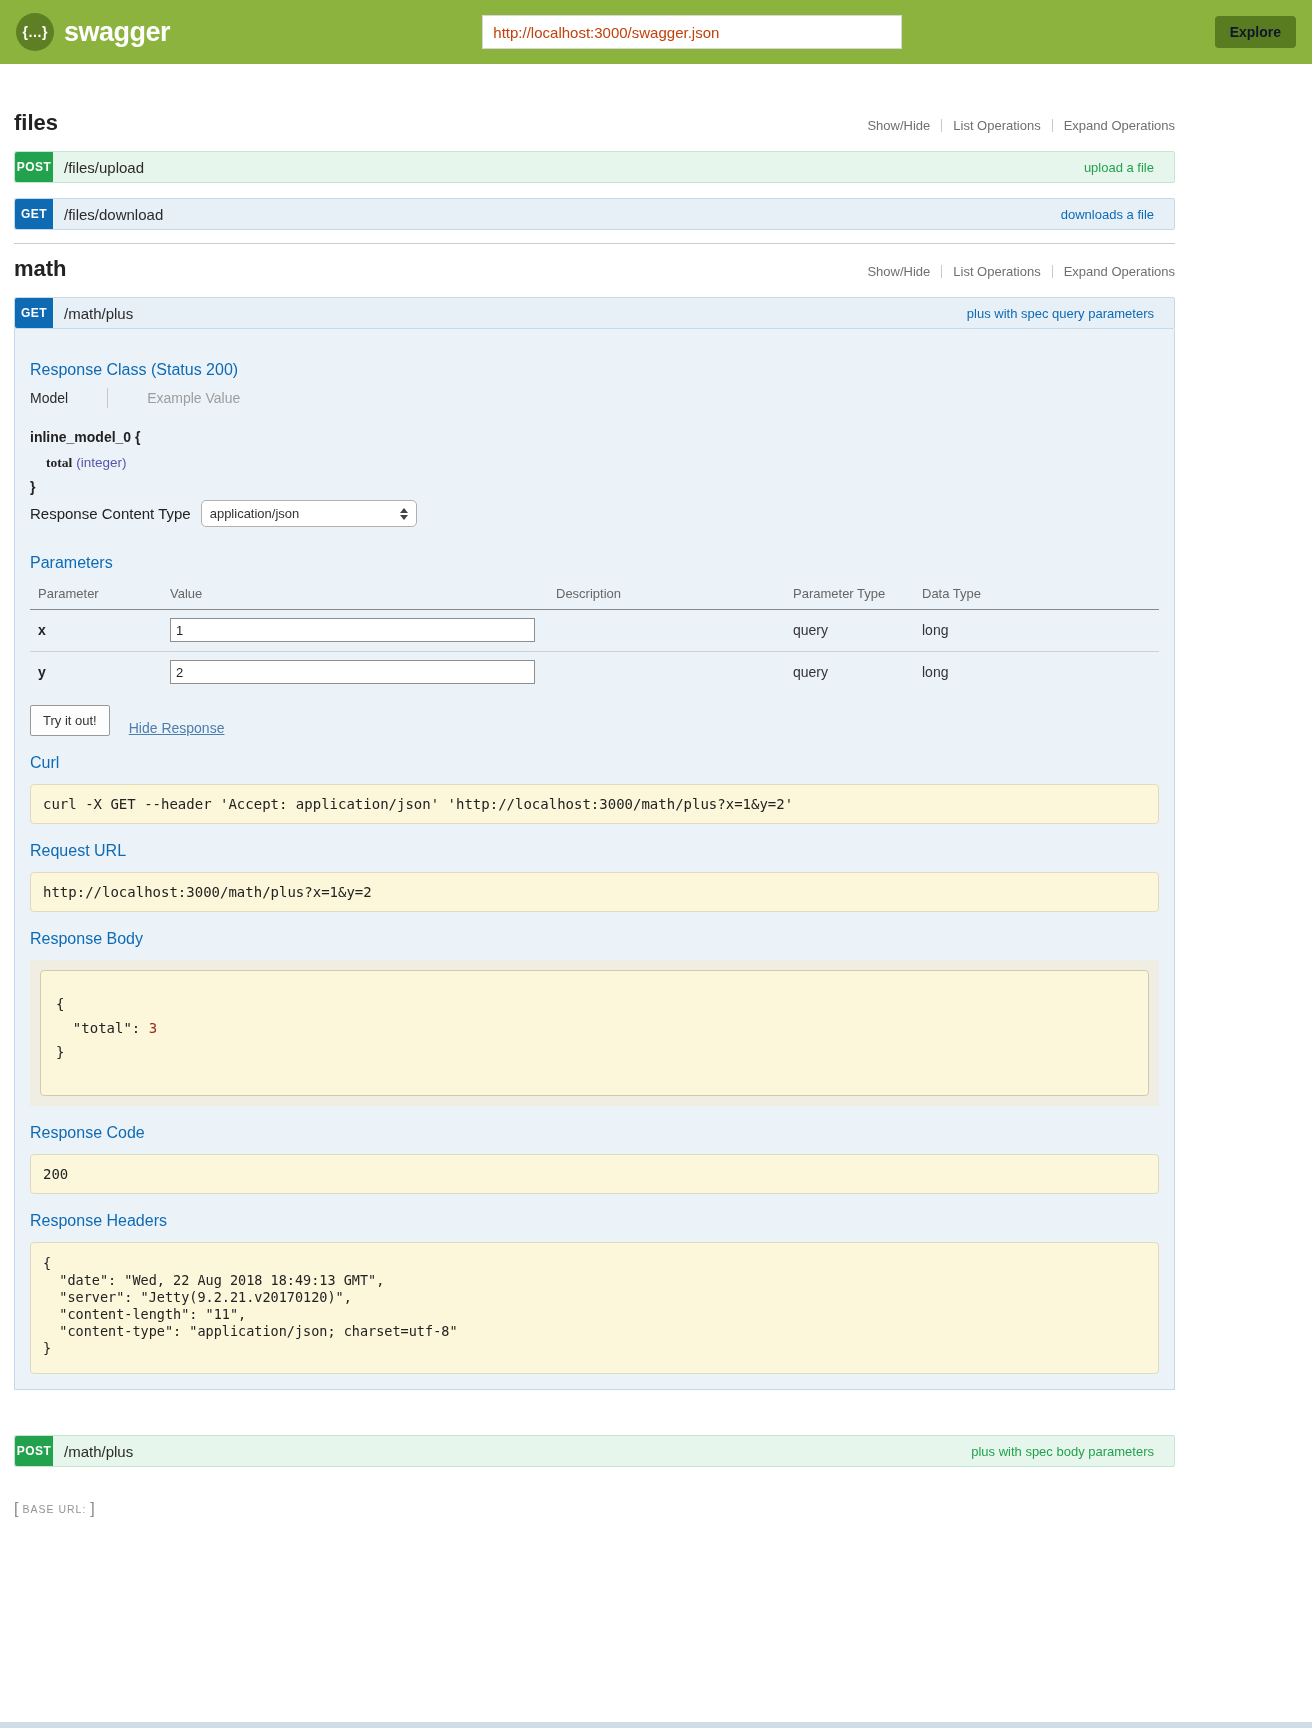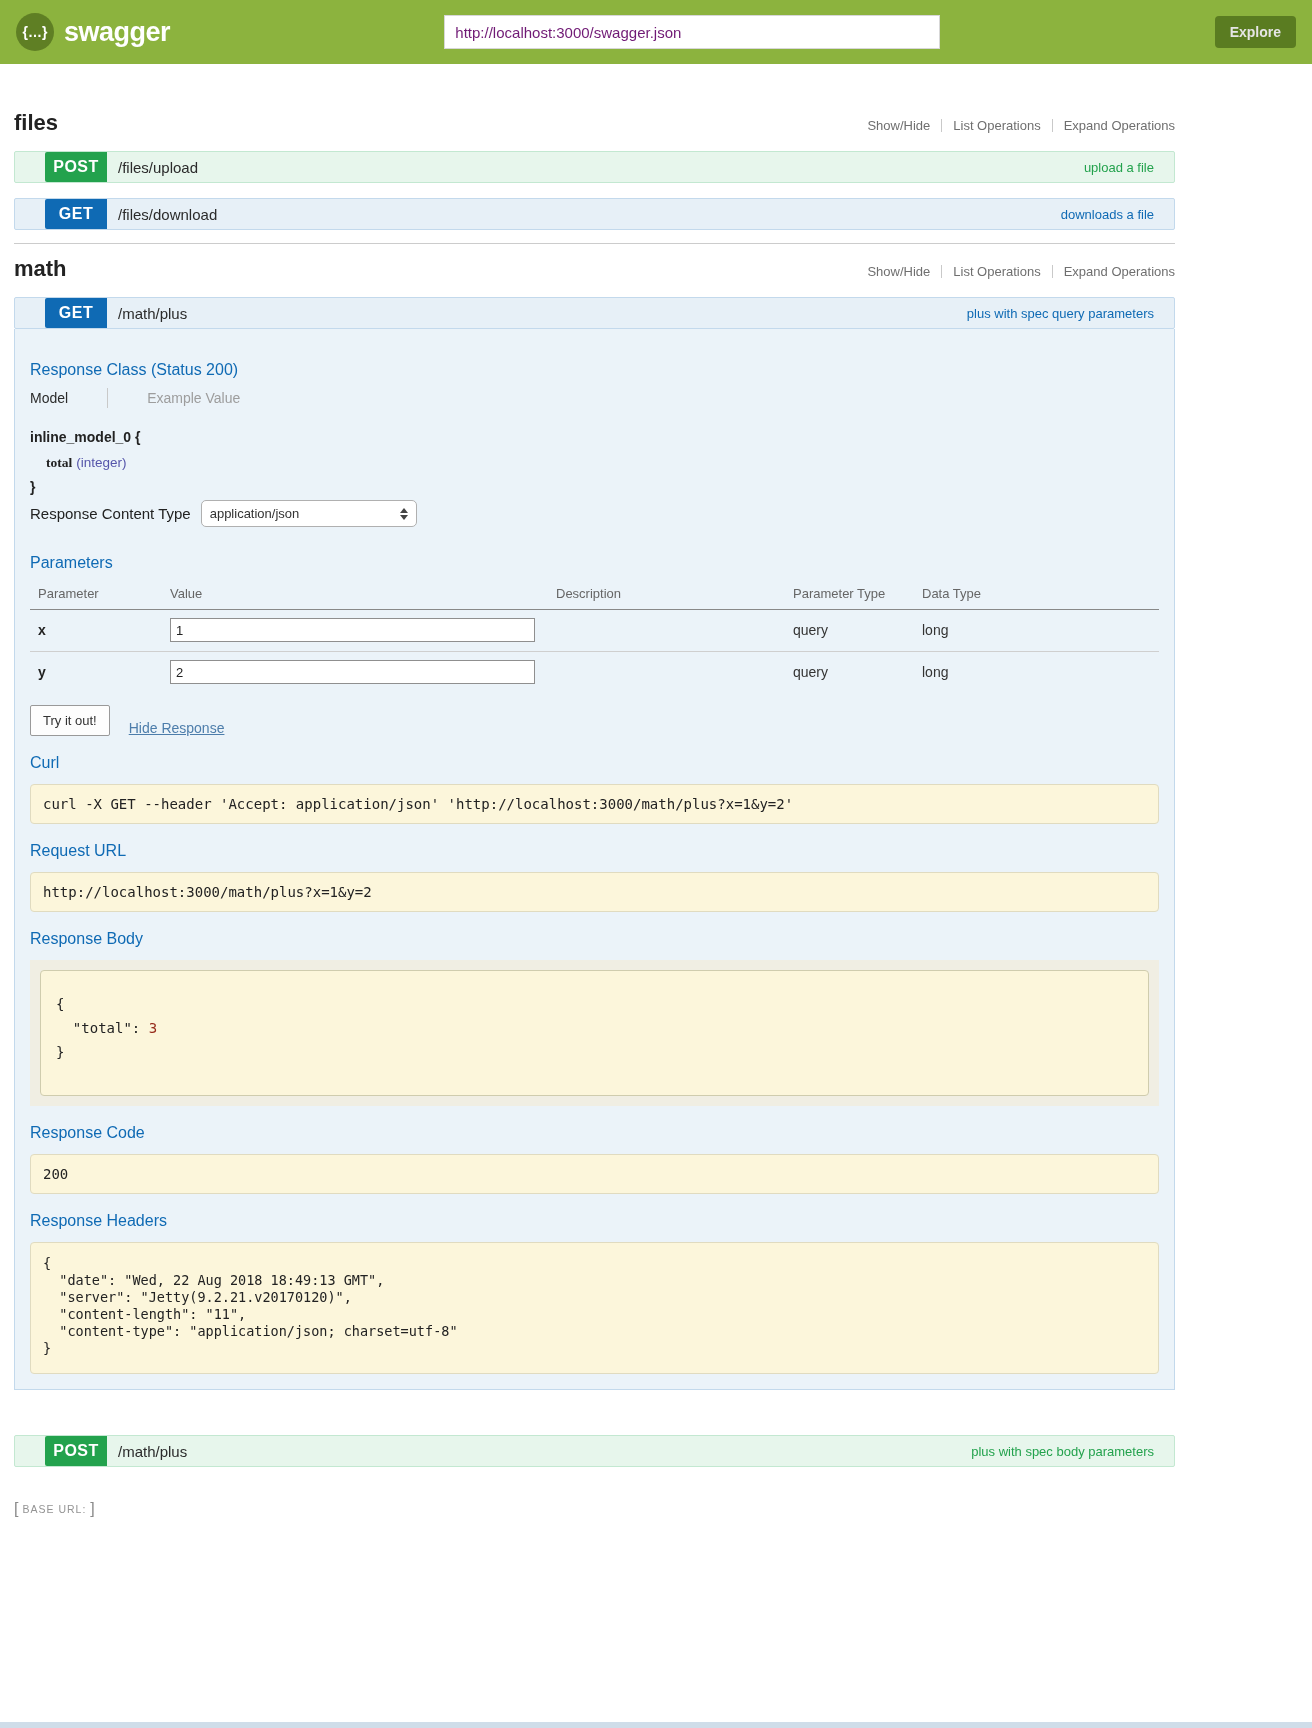--- a/index.html
+++ b/index.html
@@ -15,26 +15,26 @@
   }
   .logo { display:flex; align-items:center; gap:10px; }
   .logo-circle {
     width:38px; height:38px; border-radius:50%; background:#5f7f24;
     display:flex; align-items:center; justify-content:center;
     color:#fff; font-weight:bold; font-size:14px;
   }
   .logo-text { color:#fff; font-size:27px; font-weight:bold; letter-spacing:-0.5px; }
   .topbar-spacer { flex:1; }
   .url-input {
-    width:496px; height:34px; border:1px solid #d7d7d7; outline:2px solid rgba(255,255,255,0.0);
+    width:420px; height:34px; border:1px solid #d7d7d7; outline:2px solid rgba(255,255,255,0.0);
     box-shadow:0 0 0 2px #ffffff inset; background:#fff; padding:0 10px;
-    font-size:15px; color:#701a75; font-family:"Liberation Sans", sans-serif;
+    font-size:15px; color:#c2410c; font-family:"Liberation Sans", sans-serif;
   }
   .explore-btn {
-    background:#5a7c21; color:#e5e5e5; border:none; border-radius:4px;
+    background:#5a7c21; color:#0f172a; border:none; border-radius:4px;
     font-size:14px; font-weight:bold; padding:8px 15px; cursor:pointer;
     font-family:"Liberation Sans", sans-serif;
   }
 
   
   .main { margin-left:14px; width:1161px; }
   .api-title { margin-top:39px; font-size:29px; font-weight:bold; color:#222; }
 
   .section-head { display:flex; align-items:baseline; margin-top:46px; }
   .section-head.math-head { margin-top:12px; }
@@ -43,22 +43,22 @@
   .section-link { font-size:13px; color:#6f6f6f; text-decoration:none; cursor:pointer; }
   .vsep { width:1px; height:13px; background:#c9c9c9; }
 
   .op-row {
     margin-top:15px; height:32px; display:flex; align-items:center;
     border-radius:2px; border:1px solid; cursor:pointer;
   }
   .op-row.post { background:#e7f6ec; border-color:#c3e8d1; }
   .op-row.get  { background:#e7f0f7; border-color:#c3d9ec; }
   .method-badge {
-    width:62px; align-self:stretch; display:flex; align-items:center; justify-content:center;
-    color:#fff; font-size:16px; font-weight:bold; letter-spacing:0.5px; border-radius:2px 0 0 2px;margin-left:30px;
+    width:38px; align-self:stretch; display:flex; align-items:center; justify-content:center;
+    color:#fff; font-size:12px; font-weight:bold; letter-spacing:0.5px; border-radius:2px 0 0 2px;
   }
   .post .method-badge { background:#23a24d; }
   .get .method-badge { background:#0f6ab4; }
   .op-path { margin-left:11px; font-size:15px; color:#2b2b2b; }
   .op-summary { margin-left:auto; margin-right:20px; font-size:13px; text-decoration:none; cursor:pointer; }
   .post .op-summary { color:#23a24d; }
   .get .op-summary { color:#0f6ab4; }
 
   .section-divider { margin-top:13px; border-bottom:1px solid #cccccc; }
 

